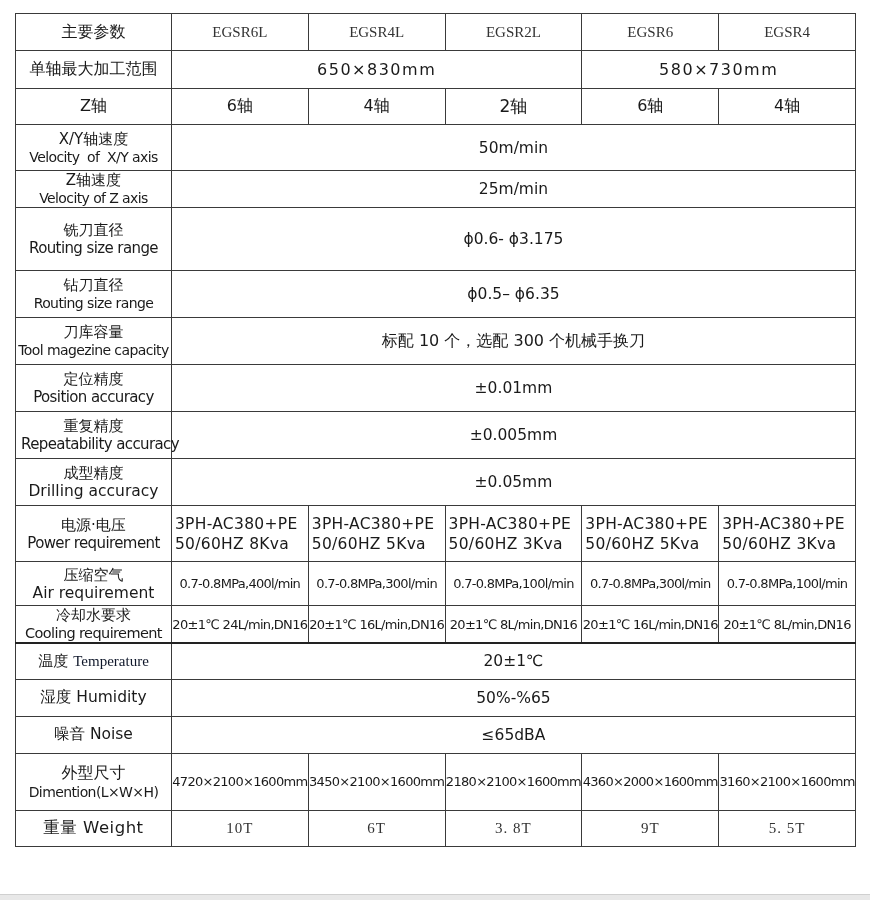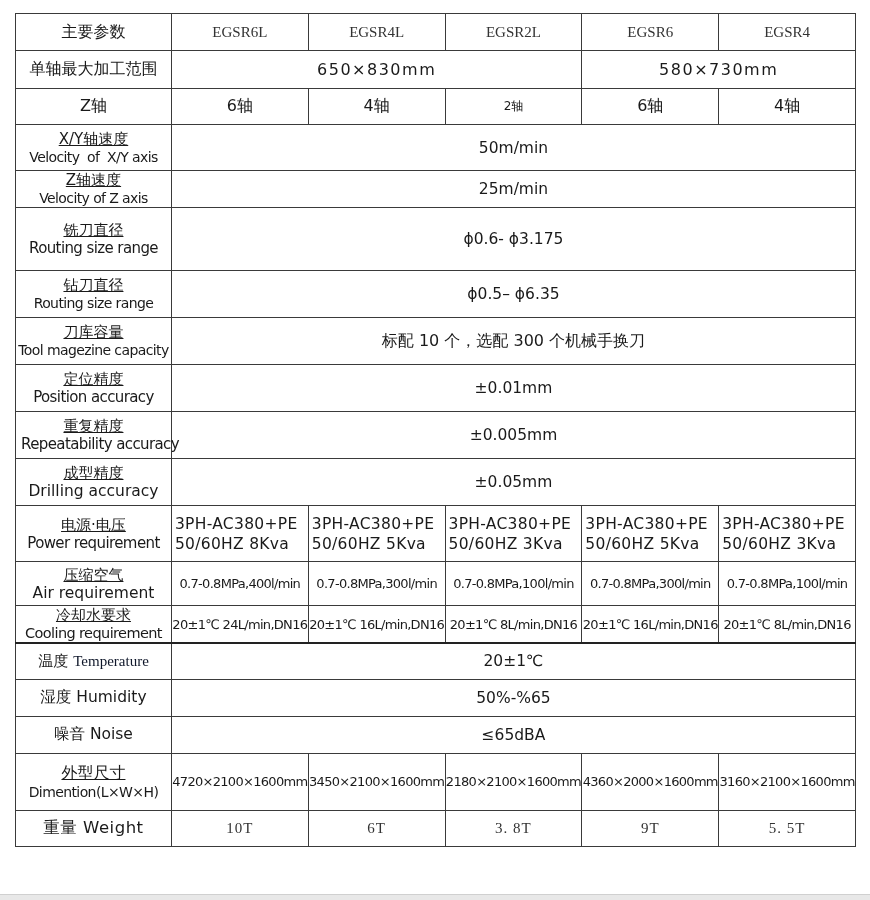--- a/index.html
+++ b/index.html
@@ -3,21 +3,21 @@
 <meta charset="utf-8">
 <style>
   html, body { margin:0; padding:0; background:#ffffff; }
   body { width:870px; height:900px; position:relative; overflow:hidden; font-family:"DejaVu Sans", sans-serif; color:#1a1a1a; }
   .bottom-bar { position:absolute; left:0; top:894px; width:870px; height:6px; background:#e8e8e8; border-top:1px solid #d0d0d0; }
   table.spec { position:absolute; left:15px; top:13px; border-collapse:collapse; table-layout:fixed; width:841px;border-radius:32px; }
   table.spec td { border:1.5px solid #3a3a3a; text-align:center; vertical-align:middle; padding:0; overflow:visible; white-space:nowrap; }
   .c0 { width:155px; }
   .cx { width:136px; }
   .serif { font-family:"Liberation Serif", serif; font-size:15px; color:#333; }
-  .lbl1 { font-size:15px; line-height:18px; display:block;text-decoration:underline; }
+  .lbl1 { font-size:15px; line-height:18px; display:block; }
   .lbl2 { font-size:15px; line-height:18px; display:block; }
   .lbl2.small { font-size:13.5px; }
   .lbl2.condensed { font-size:14px; letter-spacing:-0.6px; }
   .val { font-size:15.5px; }
   .wide { font-size:16px; letter-spacing:1.5px; }
   .power { font-size:15.5px; text-align:left !important; line-height:20px; padding-left:3px !important; letter-spacing:0.3px; }
   .power span { display:block; }
   .cond { font-size:13px; letter-spacing:-0.7px; }
   .weight { font-family:"Liberation Serif", serif; font-size:15px; letter-spacing:1px; color:#333; }
 </style>
@@ -47,21 +47,21 @@
   <tr style="height:38px">
     <td style="font-size:16px">单轴最大加工范围</td>
     <td colspan="3" class="wide">650×830mm</td>
     <td colspan="2" class="wide">580×730mm</td>
   </tr>
 
   <tr style="height:36px">
     <td class="val" style="font-size:16px">Z轴</td>
     <td class="val" style="font-size:16px">6轴</td>
     <td class="val" style="font-size:16px">4轴</td>
-    <td class="val" style="font-size:12px">2轴</td>
+    <td class="val" style="font-size:17px">2轴</td>
     <td class="val" style="font-size:16px">6轴</td>
     <td class="val" style="font-size:16px">4轴</td>
   </tr>
 
   <tr style="height:46px">
     <td>
       <span class="lbl1">X/Y轴速度</span>
       <span class="lbl2 condensed" style="white-space:pre">Velocity  of  X/Y axis</span>
     </td>
     <td colspan="5" class="val">50m/min</td>

